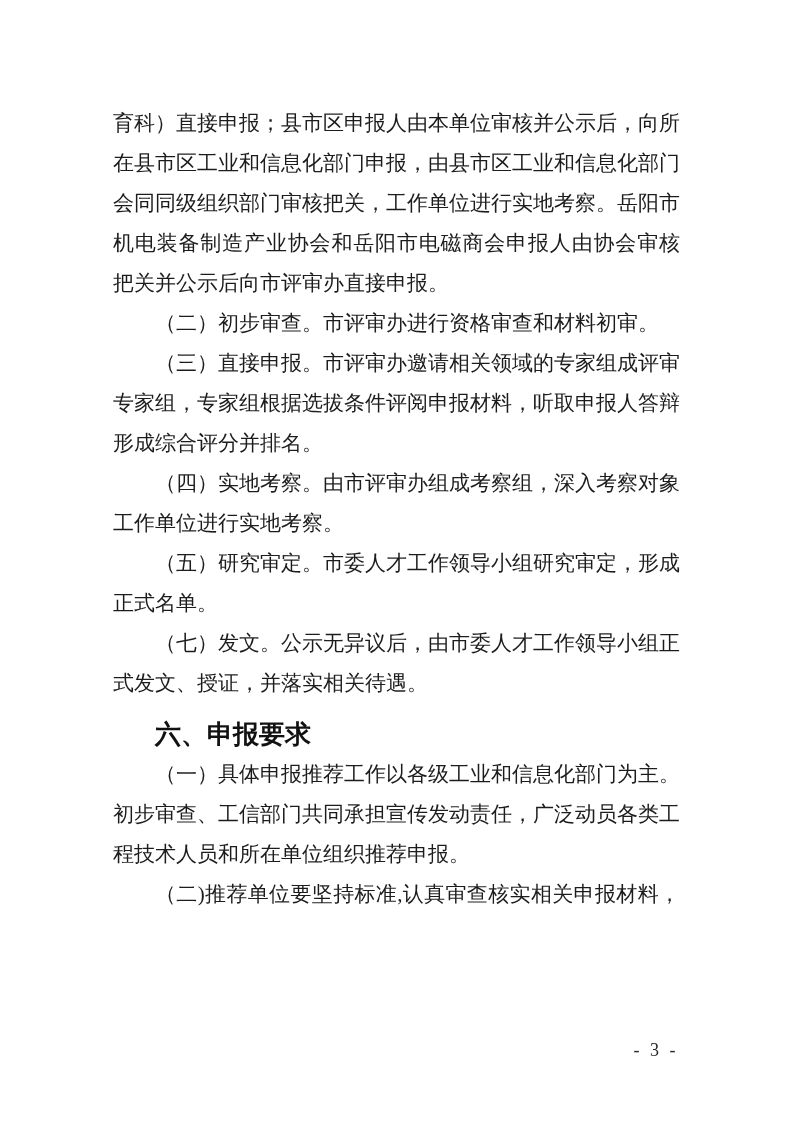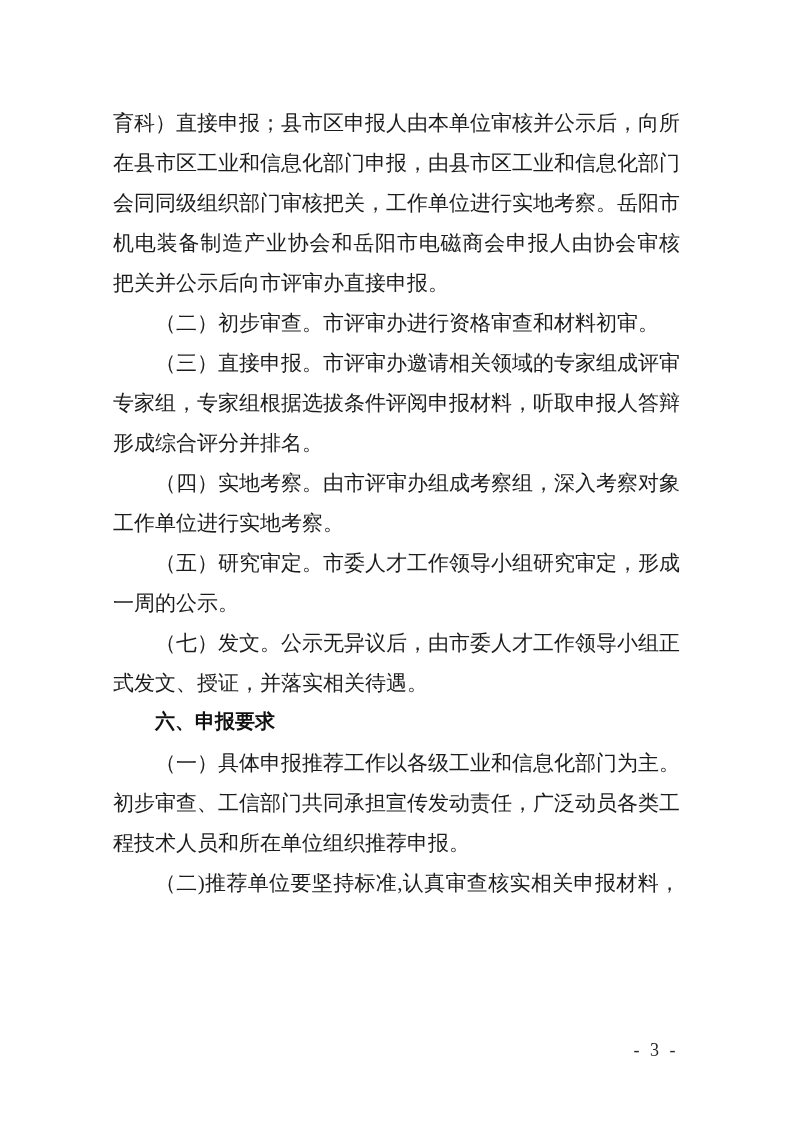--- a/index.html
+++ b/index.html
@@ -32,26 +32,27 @@
     letter-spacing: 0;
   }
   .line.last {
     text-align: left;
     text-align-last: left;
   }
   .line.indent {
     padding-left: 42px;
   }
   .line.heading {
-    font-family: Liberation Mono, monospace;
+    font-family: Liberation Sans, sans-serif;
     font-weight: 700;
-    font-size: 20px;
+    font-size: 26px;
     color: #111111;
     text-align: left;
     text-align-last: left;
+    margin-top: 11px;
   }
   .pagenum {
     position: absolute;
     top: 1038px;
     left: 624px;
     width: 64px;
     height: 24px;
     line-height: 24px;
     font-size: 18px;
     letter-spacing: 3px;
@@ -70,21 +71,21 @@
       <div class="line">会同同级组织部门审核把关，工作单位进行实地考察。岳阳市</div>
       <div class="line">机电装备制造产业协会和岳阳市电磁商会申报人由协会审核</div>
       <div class="line last">把关并公示后向市评审办直接申报。</div>
       <div class="line indent last">（二）初步审查。市评审办进行资格审查和材料初审。</div>
       <div class="line indent">（三）直接申报。市评审办邀请相关领域的专家组成评审</div>
       <div class="line">专家组，专家组根据选拔条件评阅申报材料，听取申报人答辩</div>
       <div class="line last">形成综合评分并排名。</div>
       <div class="line indent">（四）实地考察。由市评审办组成考察组，深入考察对象</div>
       <div class="line last">工作单位进行实地考察。</div>
       <div class="line indent">（五）研究审定。市委人才工作领导小组研究审定，形成</div>
-      <div class="line last">一周的公示。</div>
+      <div class="line last">正式名单。</div>
       <div class="line indent">（七）发文。公示无异议后，由市委人才工作领导小组正</div>
       <div class="line last">式发文、授证，并落实相关待遇。</div>
       <div class="line heading indent last">六、申报要求</div>
       <div class="line indent">（一）具体申报推荐工作以各级工业和信息化部门为主。</div>
       <div class="line">初步审查、工信部门共同承担宣传发动责任，广泛动员各类工</div>
       <div class="line last">程技术人员和所在单位组织推荐申报。</div>
       <div class="line indent">（二)推荐单位要坚持标准,认真审查核实相关申报材料，</div>
     </div>
   <div class="pagenum">- 3 -</div>
 </div>

